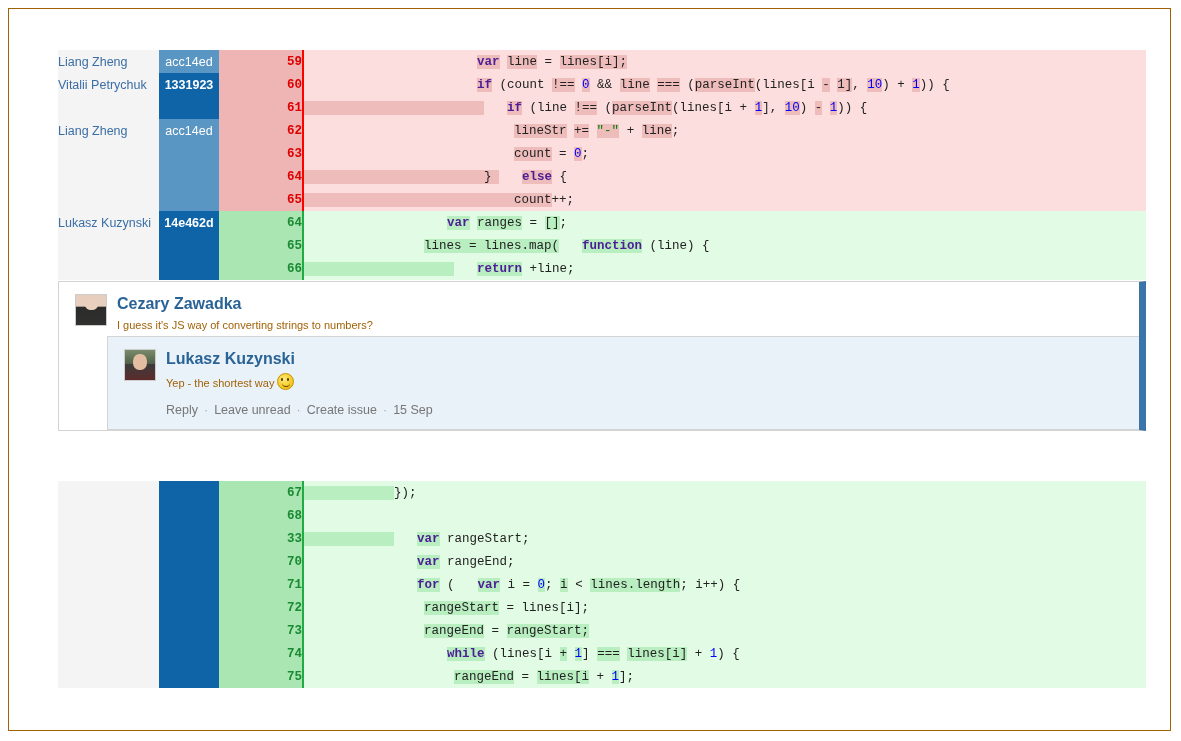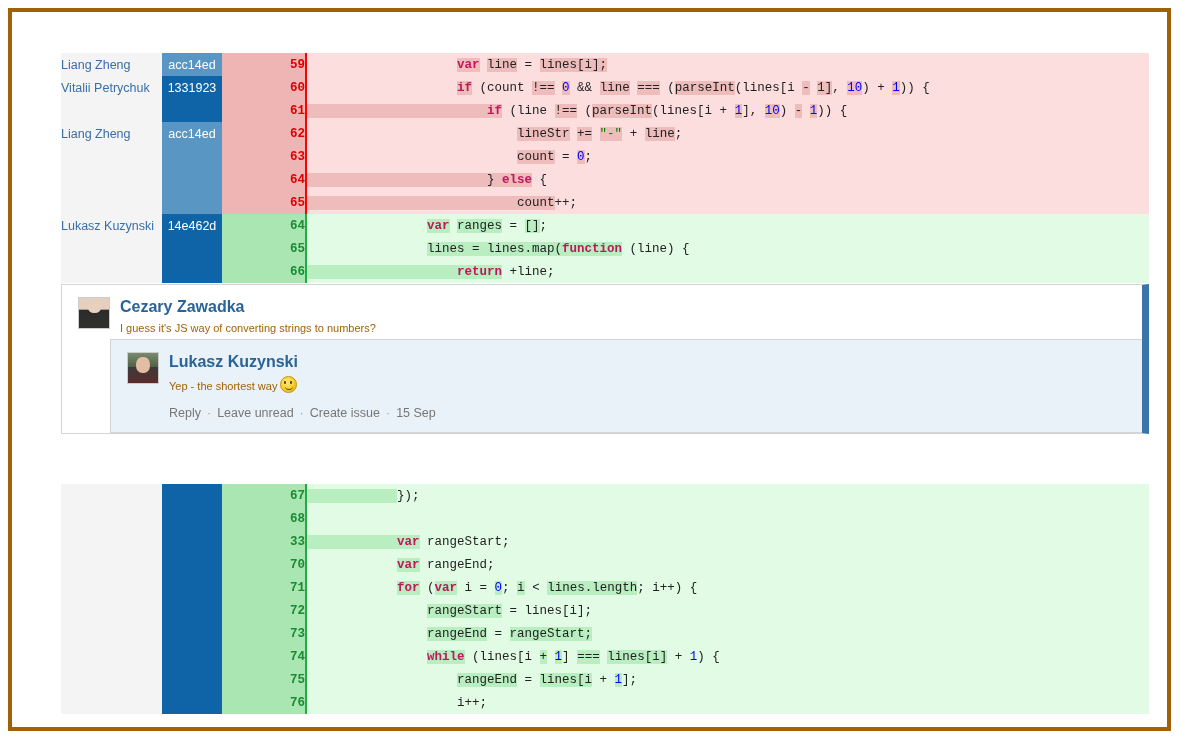--- a/index.html
+++ b/index.html
@@ -7,21 +7,21 @@
     width:1181px;height:741px;
     background:#ffffff;
     font-family:"Liberation Sans", sans-serif;
     overflow:hidden;
   }
   .page{
     position:absolute;
     left:8px;top:8px;
     width:1163px;height:723px;
     background:#ffffff;
-    border:4px solid #a16207;
+    border:1px solid #a16207;
     box-sizing:border-box;
     overflow:hidden;
   }
 
   
   .diff{
     position:absolute;
     left:49px;
     width:1088px;
     border-collapse:collapse;
@@ -41,21 +41,21 @@
     background:#f4f4f4;
     color:#3a6ea5;
     font-size:12.5px;
     font-family:"Liberation Sans", sans-serif;
     padding-left:8px;
     box-sizing:border-box;
   }
   .c-hash{
     width:60px;
     font-size:12.5px;
-    font-weight:normal;
+    font-weight:bold;
     color:#ffffff;
     text-align:center;
     font-family:"Liberation Sans", sans-serif;
     background:#f4f4f4;
   }
   .c-hash.blue-light{background:#5a96c4;font-weight:normal;}
   .c-hash.blue-dark{background:#0f64a8;}
   .c-hash.blue-dark2{background:#0f64a8;margin-left:44px;}
 
   .c-num{
@@ -80,21 +80,21 @@
   tr.del .c-num{background:#efb4b4;color:#dd0000;border-right:2px solid #ff0000;}
   tr.del .c-code{background:#fcdede;}
   
   tr.add .c-num{background:#a9e6b2;color:#1a8a33;border-right:2px solid #22aa44;}
   tr.add .c-code{background:#e2fbe4;}
 
   .seg-del{background:#efbcbc;}
   .seg-add{background:#b8eec0;}
 
   
-  .kw{color:#be185d;font-weight:bold;}
+  .kw{color:#4c1d95;font-weight:bold;margin-left:23px;}
   .num{color:#0000ff;}
   .str{color:#008000;}
   .pl{color:#222222;}
 
   
   .comment-wrap{
     position:absolute;
     left:49px;
     width:1088px;
     box-sizing:border-box;
@@ -325,22 +325,16 @@
           <td class="c-hash blue-dark2"></td>
           <td class="c-num">74</td>
           <td class="c-code"><span class="pl">&nbsp;&nbsp;&nbsp;&nbsp;&nbsp;&nbsp;&nbsp;&nbsp;&nbsp;&nbsp;&nbsp;&nbsp;&nbsp;&nbsp;&nbsp;&nbsp;</span><span class="kw seg-add">while</span><span class="pl">&nbsp;(lines[i&nbsp;</span><span class="pl seg-add">+</span><span class="pl">&nbsp;</span><span class="num seg-add">1</span><span class="pl">]&nbsp;</span><span class="pl seg-add">===</span><span class="pl">&nbsp;</span><span class="pl seg-add">lines[i]</span><span class="pl">&nbsp;+&nbsp;</span><span class="num">1</span><span class="pl">)&nbsp;{</span></td>
         </tr>
         <tr class="add">
           <td class="c-author"></td>
           <td class="c-hash blue-dark2"></td>
           <td class="c-num">75</td>
           <td class="c-code"><span class="pl">&nbsp;&nbsp;&nbsp;&nbsp;&nbsp;&nbsp;&nbsp;&nbsp;&nbsp;&nbsp;&nbsp;&nbsp;&nbsp;&nbsp;&nbsp;&nbsp;&nbsp;&nbsp;&nbsp;&nbsp;</span><span class="pl seg-add">rangeEnd</span><span class="pl">&nbsp;=&nbsp;</span><span class="pl seg-add">lines[i</span><span class="pl">&nbsp;+&nbsp;</span><span class="num seg-add">1</span><span class="pl">];</span></td>
         </tr>
-        <tr class="add">
-          <td class="c-author"></td>
-          <td class="c-hash blue-dark2"></td>
-          <td class="c-num">76</td>
-          <td class="c-code"><span class="pl">&nbsp;&nbsp;&nbsp;&nbsp;&nbsp;&nbsp;&nbsp;&nbsp;&nbsp;&nbsp;&nbsp;&nbsp;&nbsp;&nbsp;&nbsp;&nbsp;&nbsp;&nbsp;&nbsp;&nbsp;</span><span class="pl">i++;</span></td>
-        </tr>
       </tbody>
   </table>
 
 </div>
 
 </body></html>

